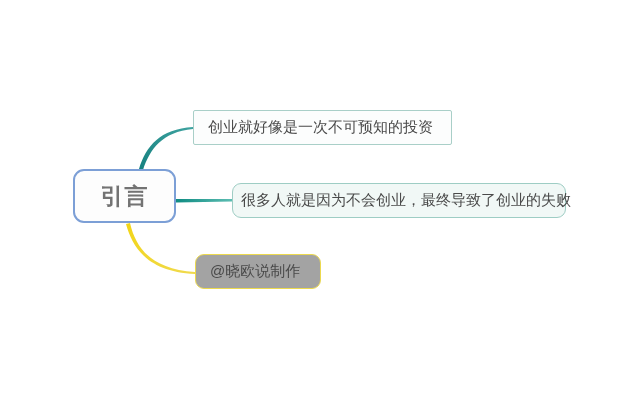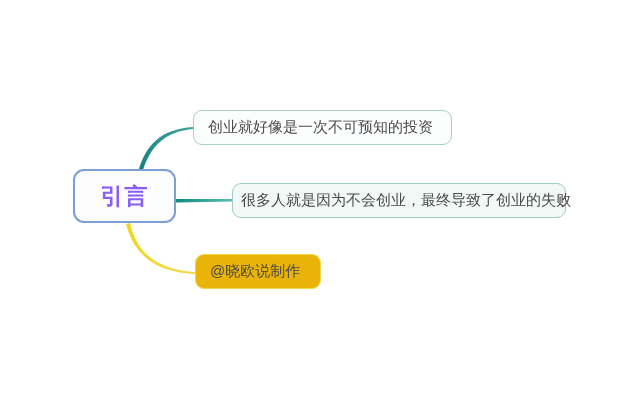--- a/index.html
+++ b/index.html
@@ -39,32 +39,32 @@
     top: 169px;
     width: 103px;
     height: 54px;
     border-width: 2px;
     border-color: #7c9fd6;
     border-radius: 11px;
     background: #fdfdfd;
     justify-content: center;
     font-size: 23px;
     font-weight: bold;
-    color: #8b5cf6;
+    color: #737373;
     letter-spacing: 1px;
   }
   
   .node-b1 {
     left: 193px;
     top: 110px;
     width: 259px;
     height: 35px;
     border-width: 1.4px;
     border-color: #a9cfc8;
-    border-radius: 9px;
+    border-radius: 2px;
     background: #fcfdfd;
     padding-left: 14px;
     font-size: 15px;
     color: #4a4a4a;
   }
   
   .node-b2 {
     left: 232px;
     top: 183px;
     width: 334px;
@@ -79,21 +79,21 @@
   }
   
   .node-b3 {
     left: 195px;
     top: 254px;
     width: 126px;
     height: 35px;
     border-width: 1.4px;
     border-color: #ecd94e;
     border-radius: 9px;
-    background: #eab308;
+    background: #a3a3a3;
     padding-left: 14px;
     font-size: 15px;
     color: #4a4a4a;
   }
   .node-label {
     display: block;
   }
 </style>
 </head>
 <body>

